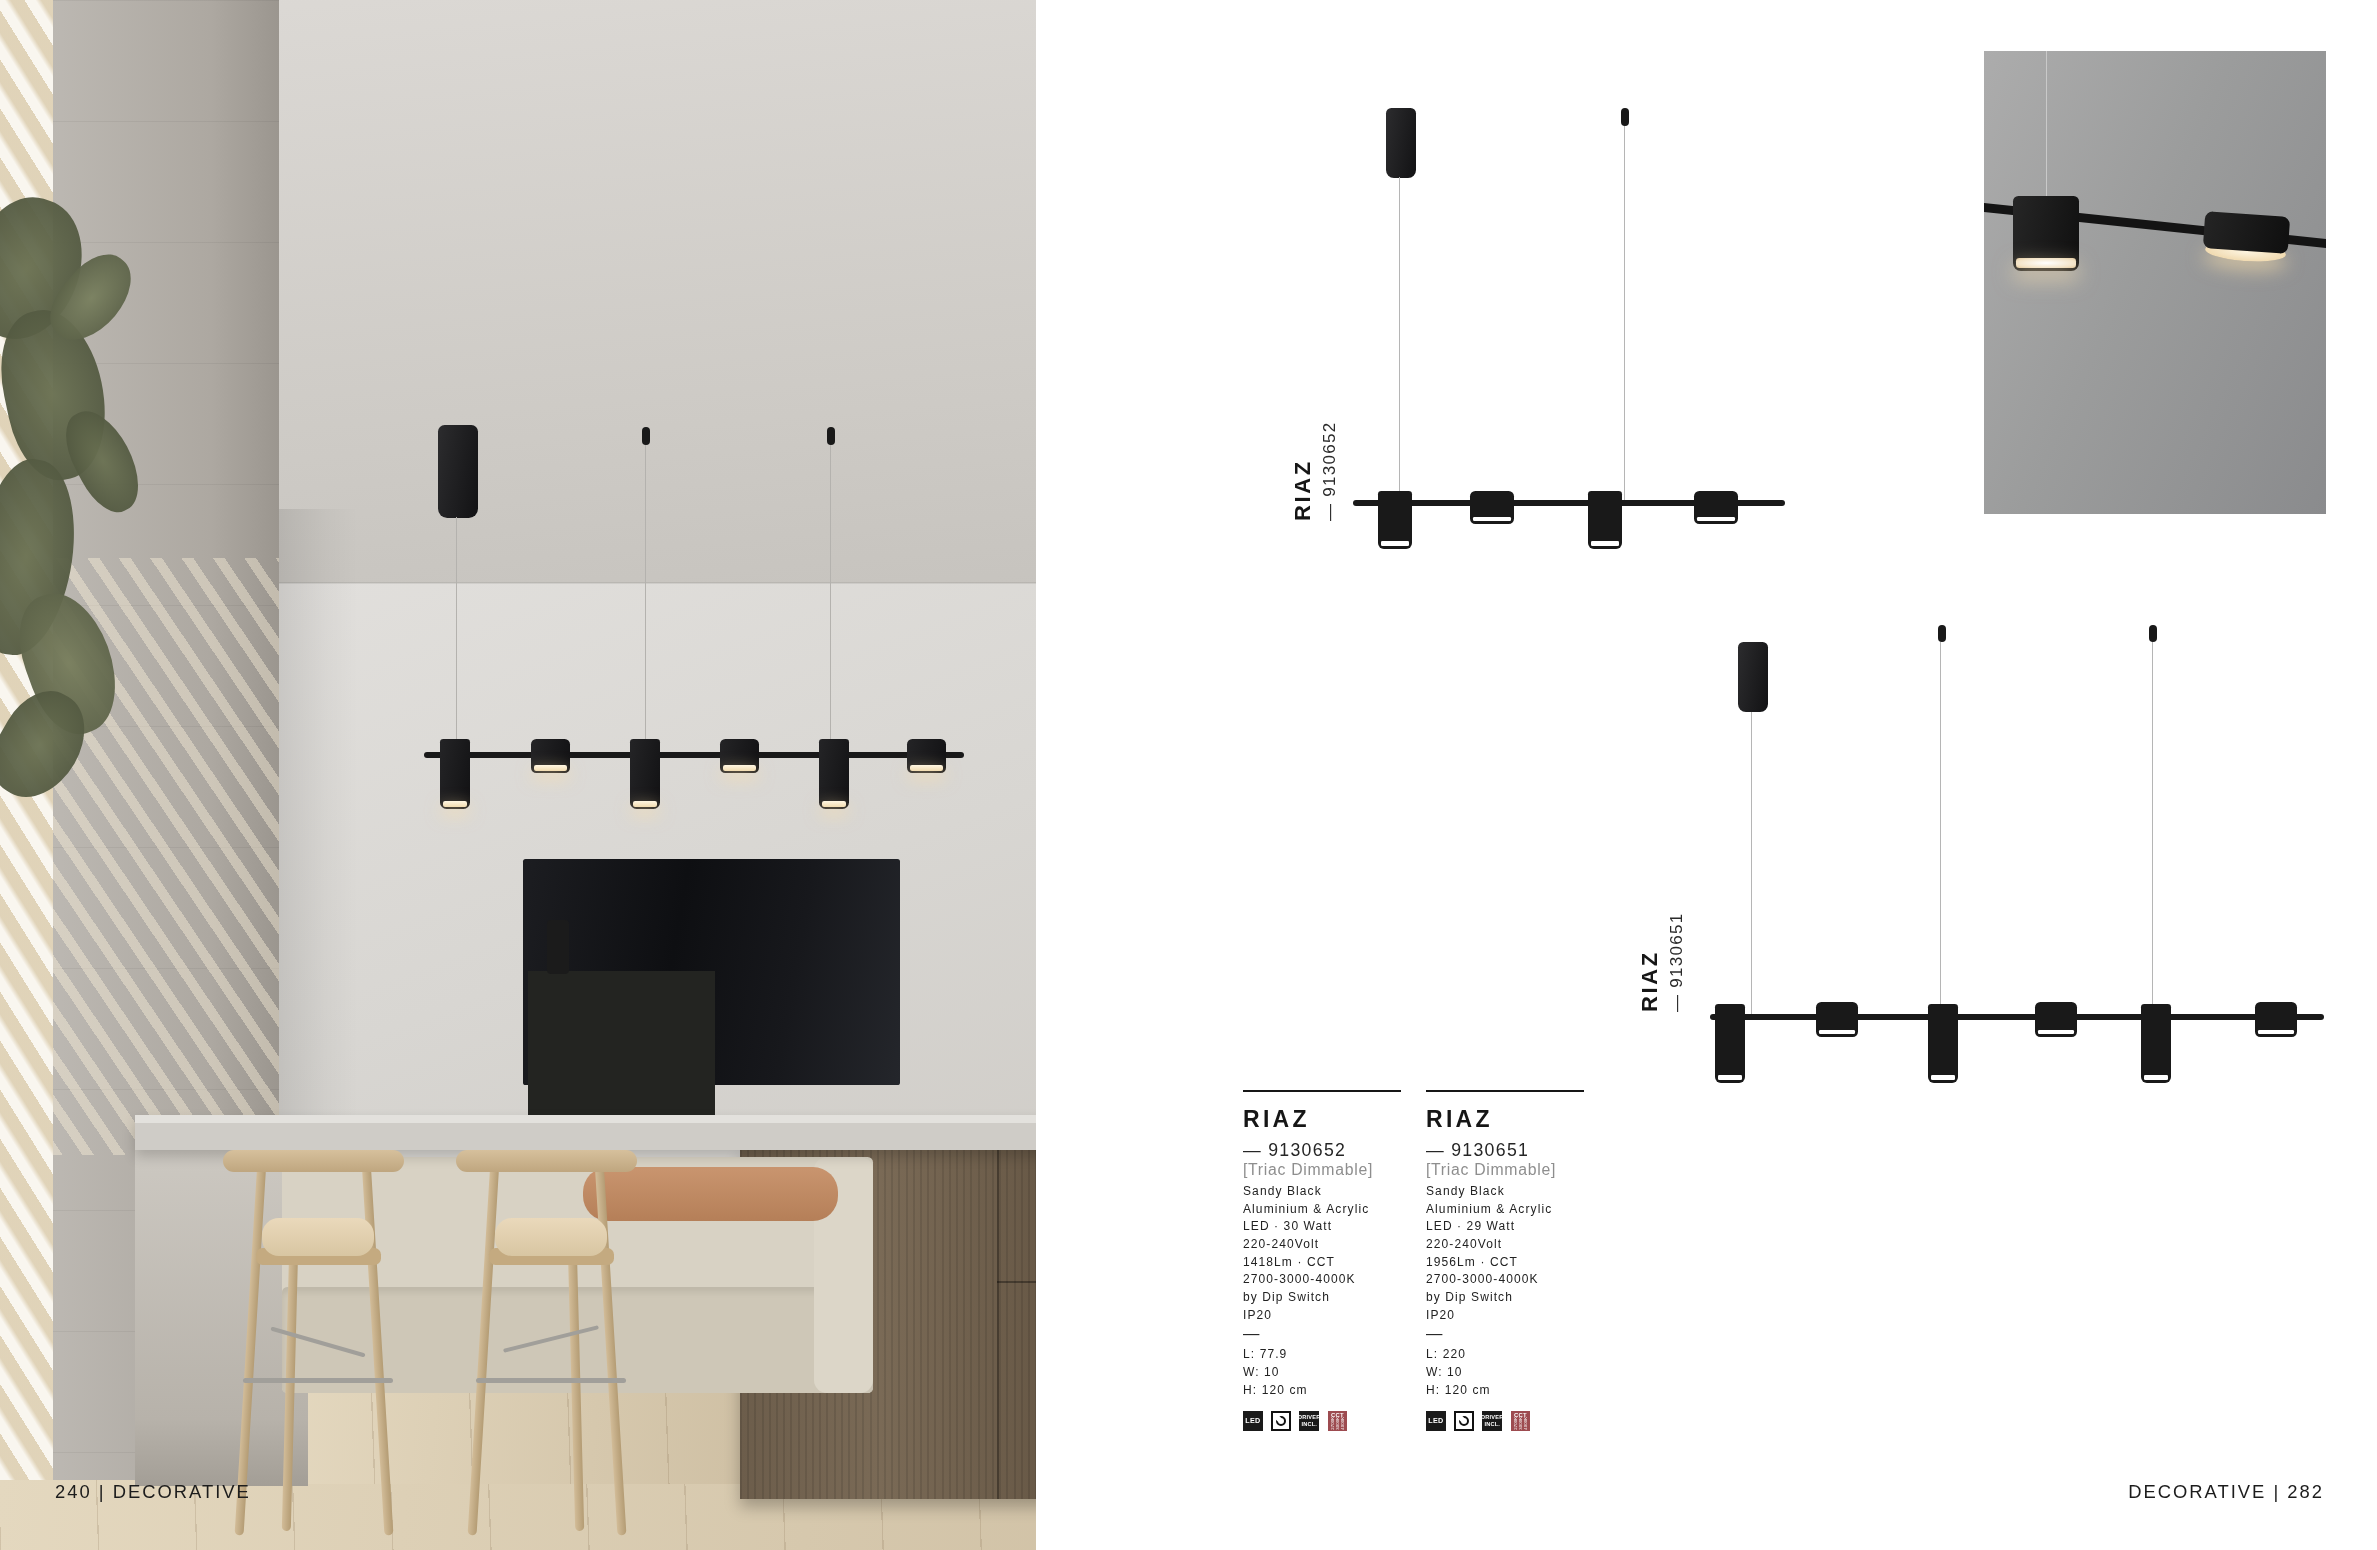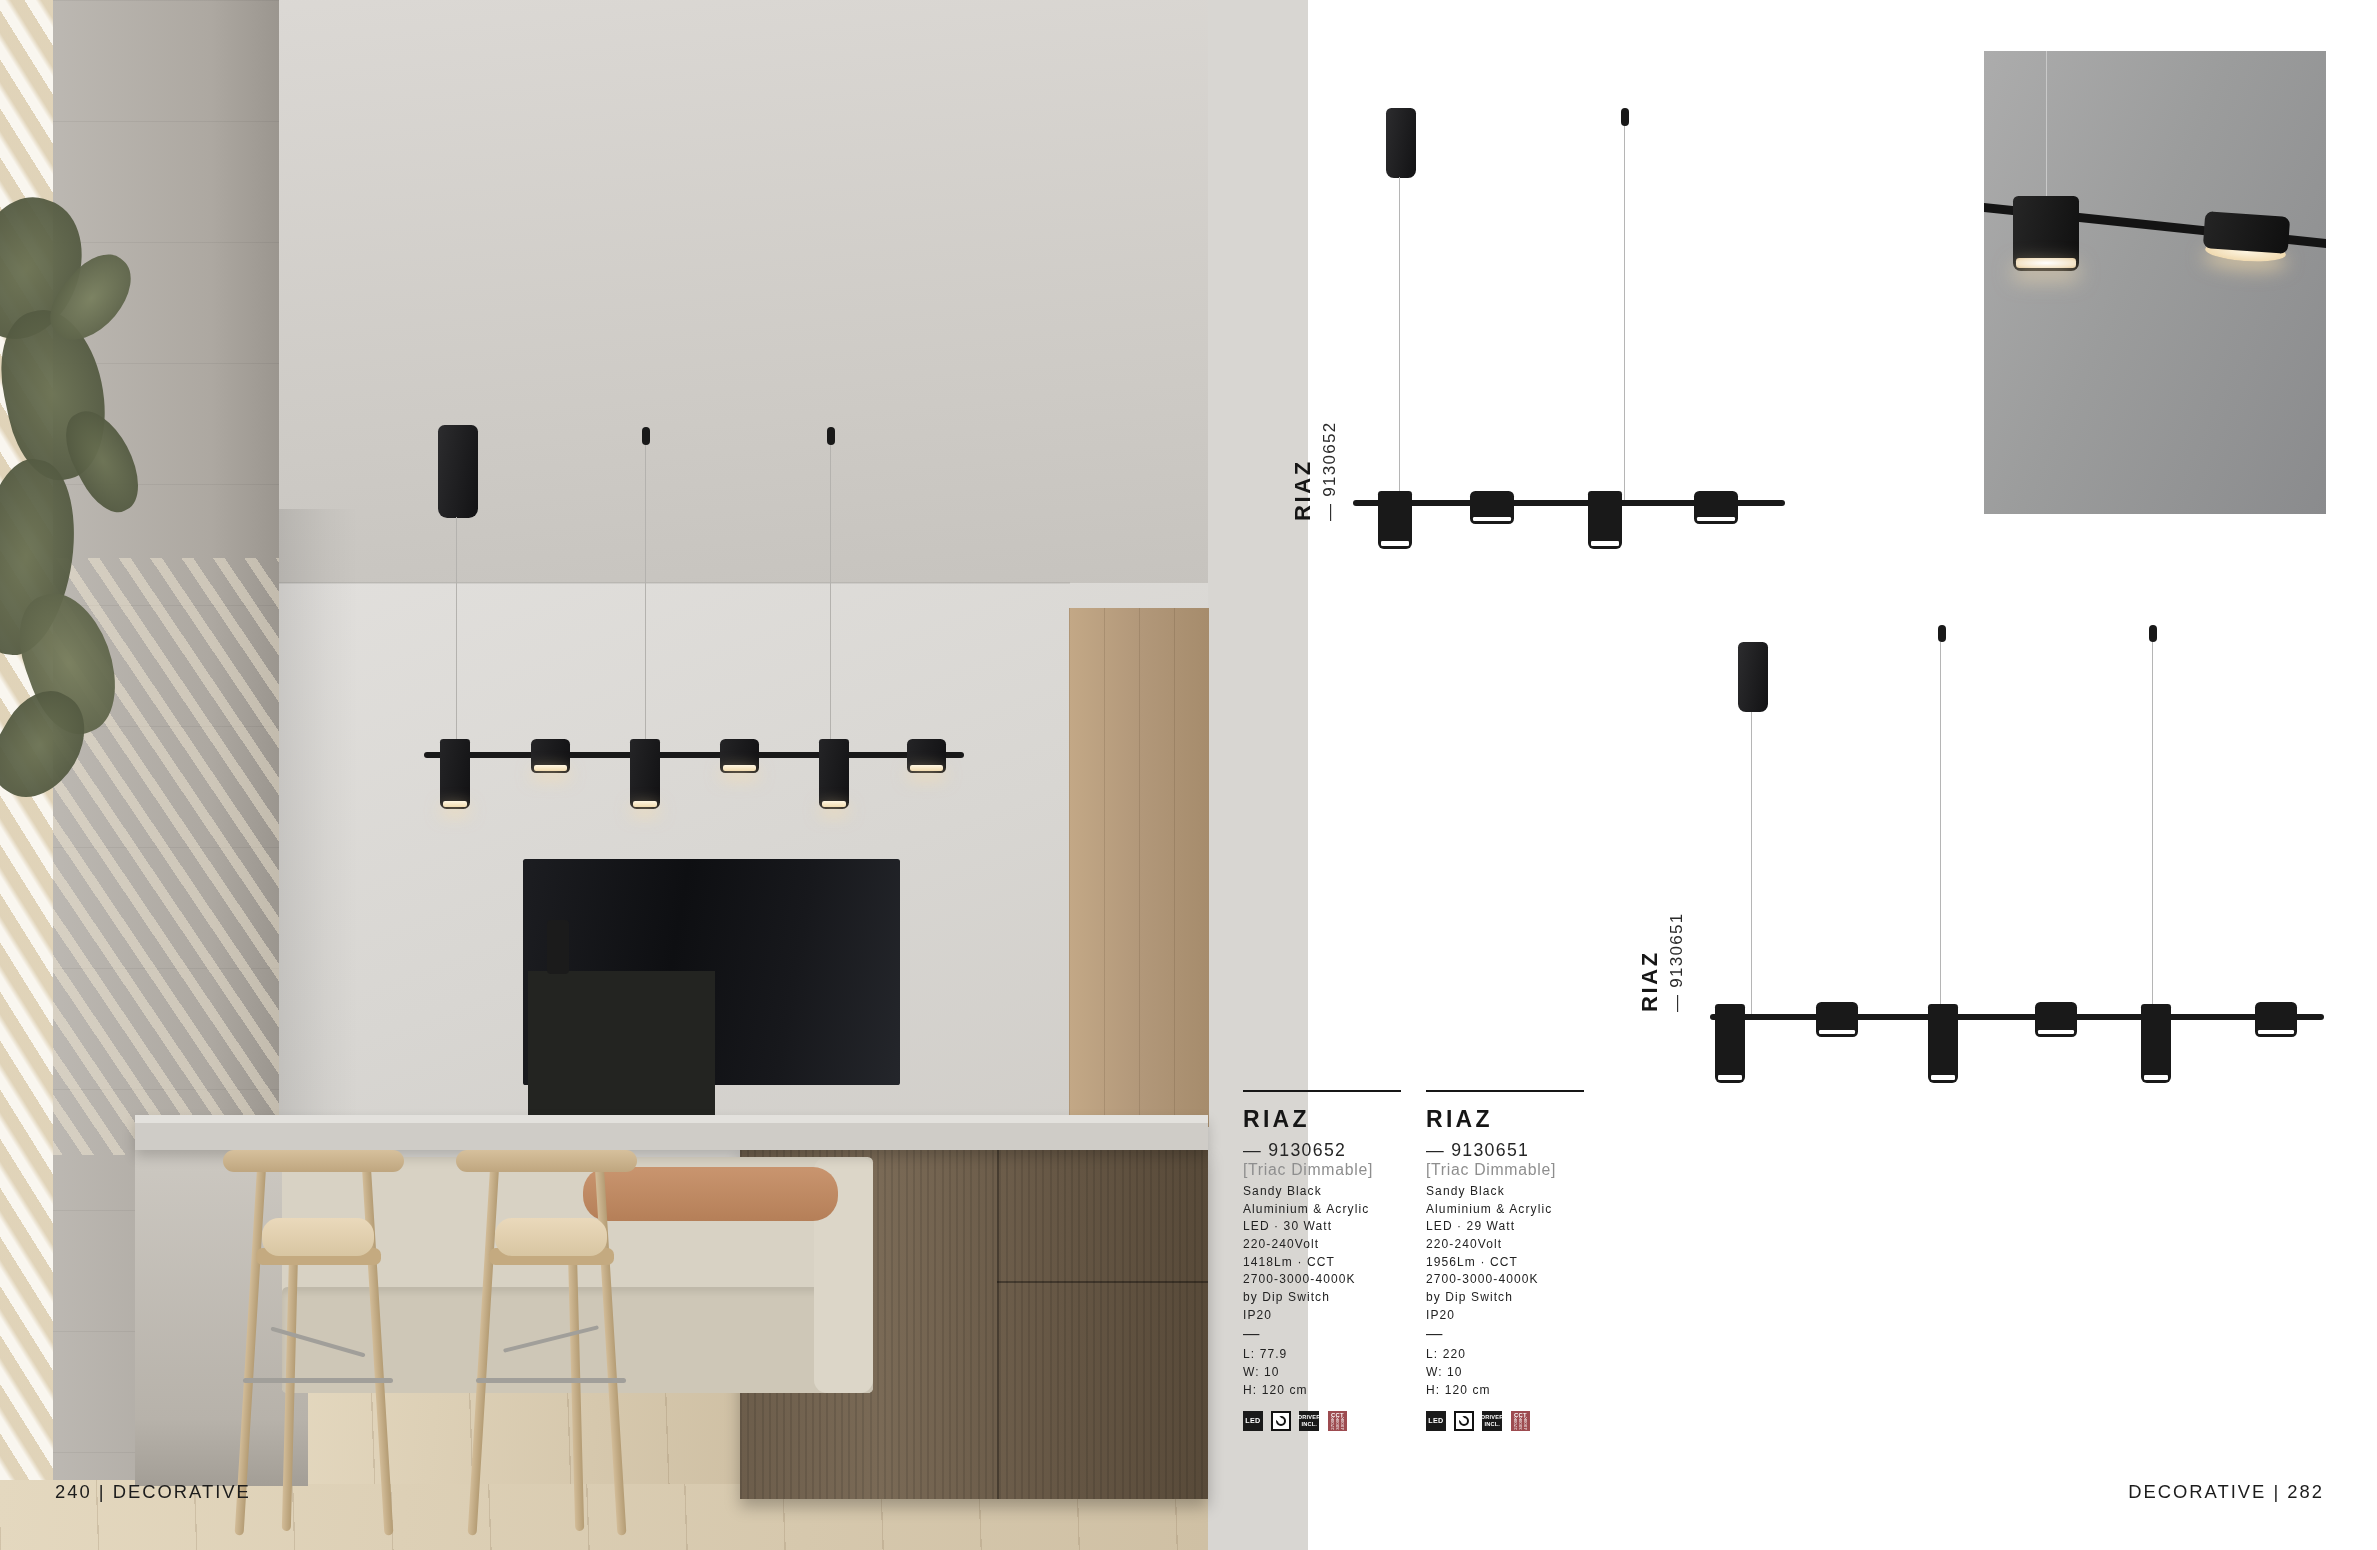--- a/index.html
+++ b/index.html
@@ -1,20 +1,20 @@
 <!DOCTYPE html>
 <html style="font-size:10.5px"><head>
 <meta charset="utf-8">
 <style>
   html,body{margin:0;padding:0;background:#ffffff;}
   #canvas{position:relative;width:2377px;height:1550px;background:#ffffff;overflow:hidden;
           font-family:"Liberation Sans",sans-serif;color:#1f1f1f;}
 
   
-  .photo{position:absolute;left:0;top:0;width:1308px;height:1550px;overflow:hidden;background:#d8d6d2;}
+  .photo{position:absolute;left:0;top:0;width:1036px;height:1550px;overflow:hidden;background:#d8d6d2;}
   .ceiling{position:absolute;left:0;top:0;width:1208px;height:587px;
            background:linear-gradient(175deg,#dcd9d5,#cdcac5 70%,#c6c3be);}
   .wall{position:absolute;left:0;top:583px;width:1208px;height:538px;
         background:linear-gradient(160deg,#e3e1de,#d8d6d2 60%,#d0cdc8);}
   .wallline{position:absolute;left:279px;top:582px;width:791px;height:2px;background:rgba(0,0,0,.07);}
   .recess{position:absolute;left:279px;top:509px;width:79px;height:607px;
           background:linear-gradient(90deg,rgba(0,0,0,.10),rgba(0,0,0,.03) 60%,rgba(0,0,0,0));}
   .cabinets{position:absolute;left:1069px;top:608px;width:140px;height:519px;
             background:linear-gradient(90deg,#c3a886,#b2987a 50%,#a68c6c);}
   .cabinets .grain{position:absolute;inset:0;background:repeating-linear-gradient(90deg,rgba(60,40,20,.14) 0 1.3px,rgba(0,0,0,0) 1.3px 35px);}

